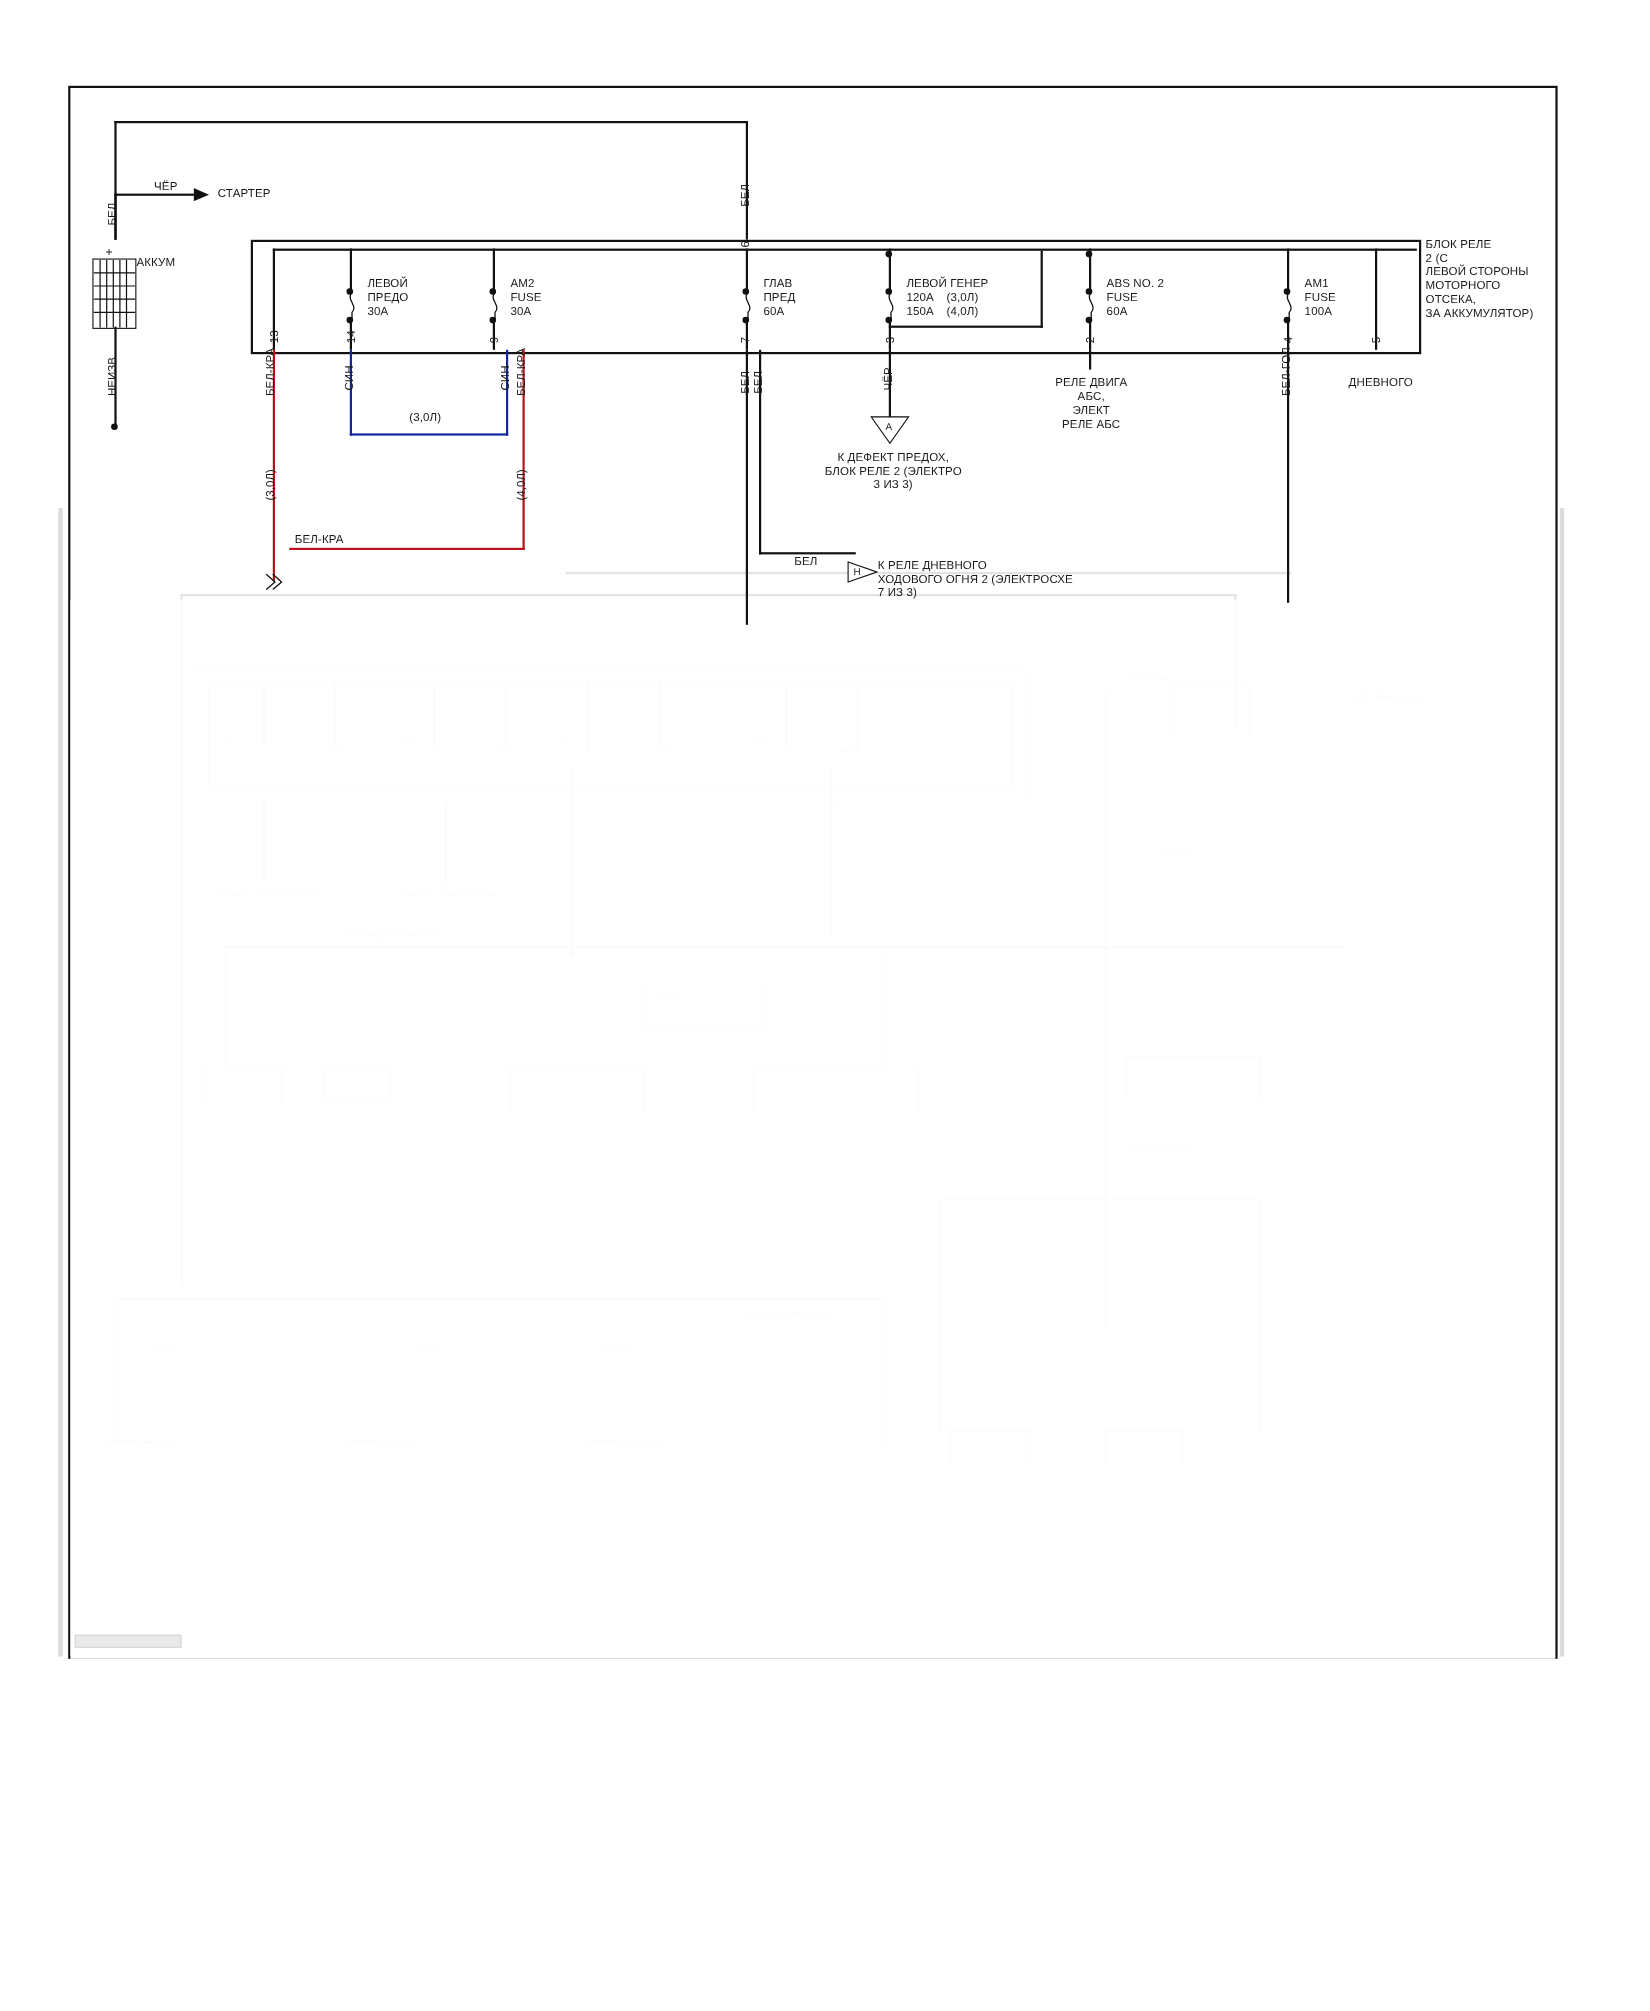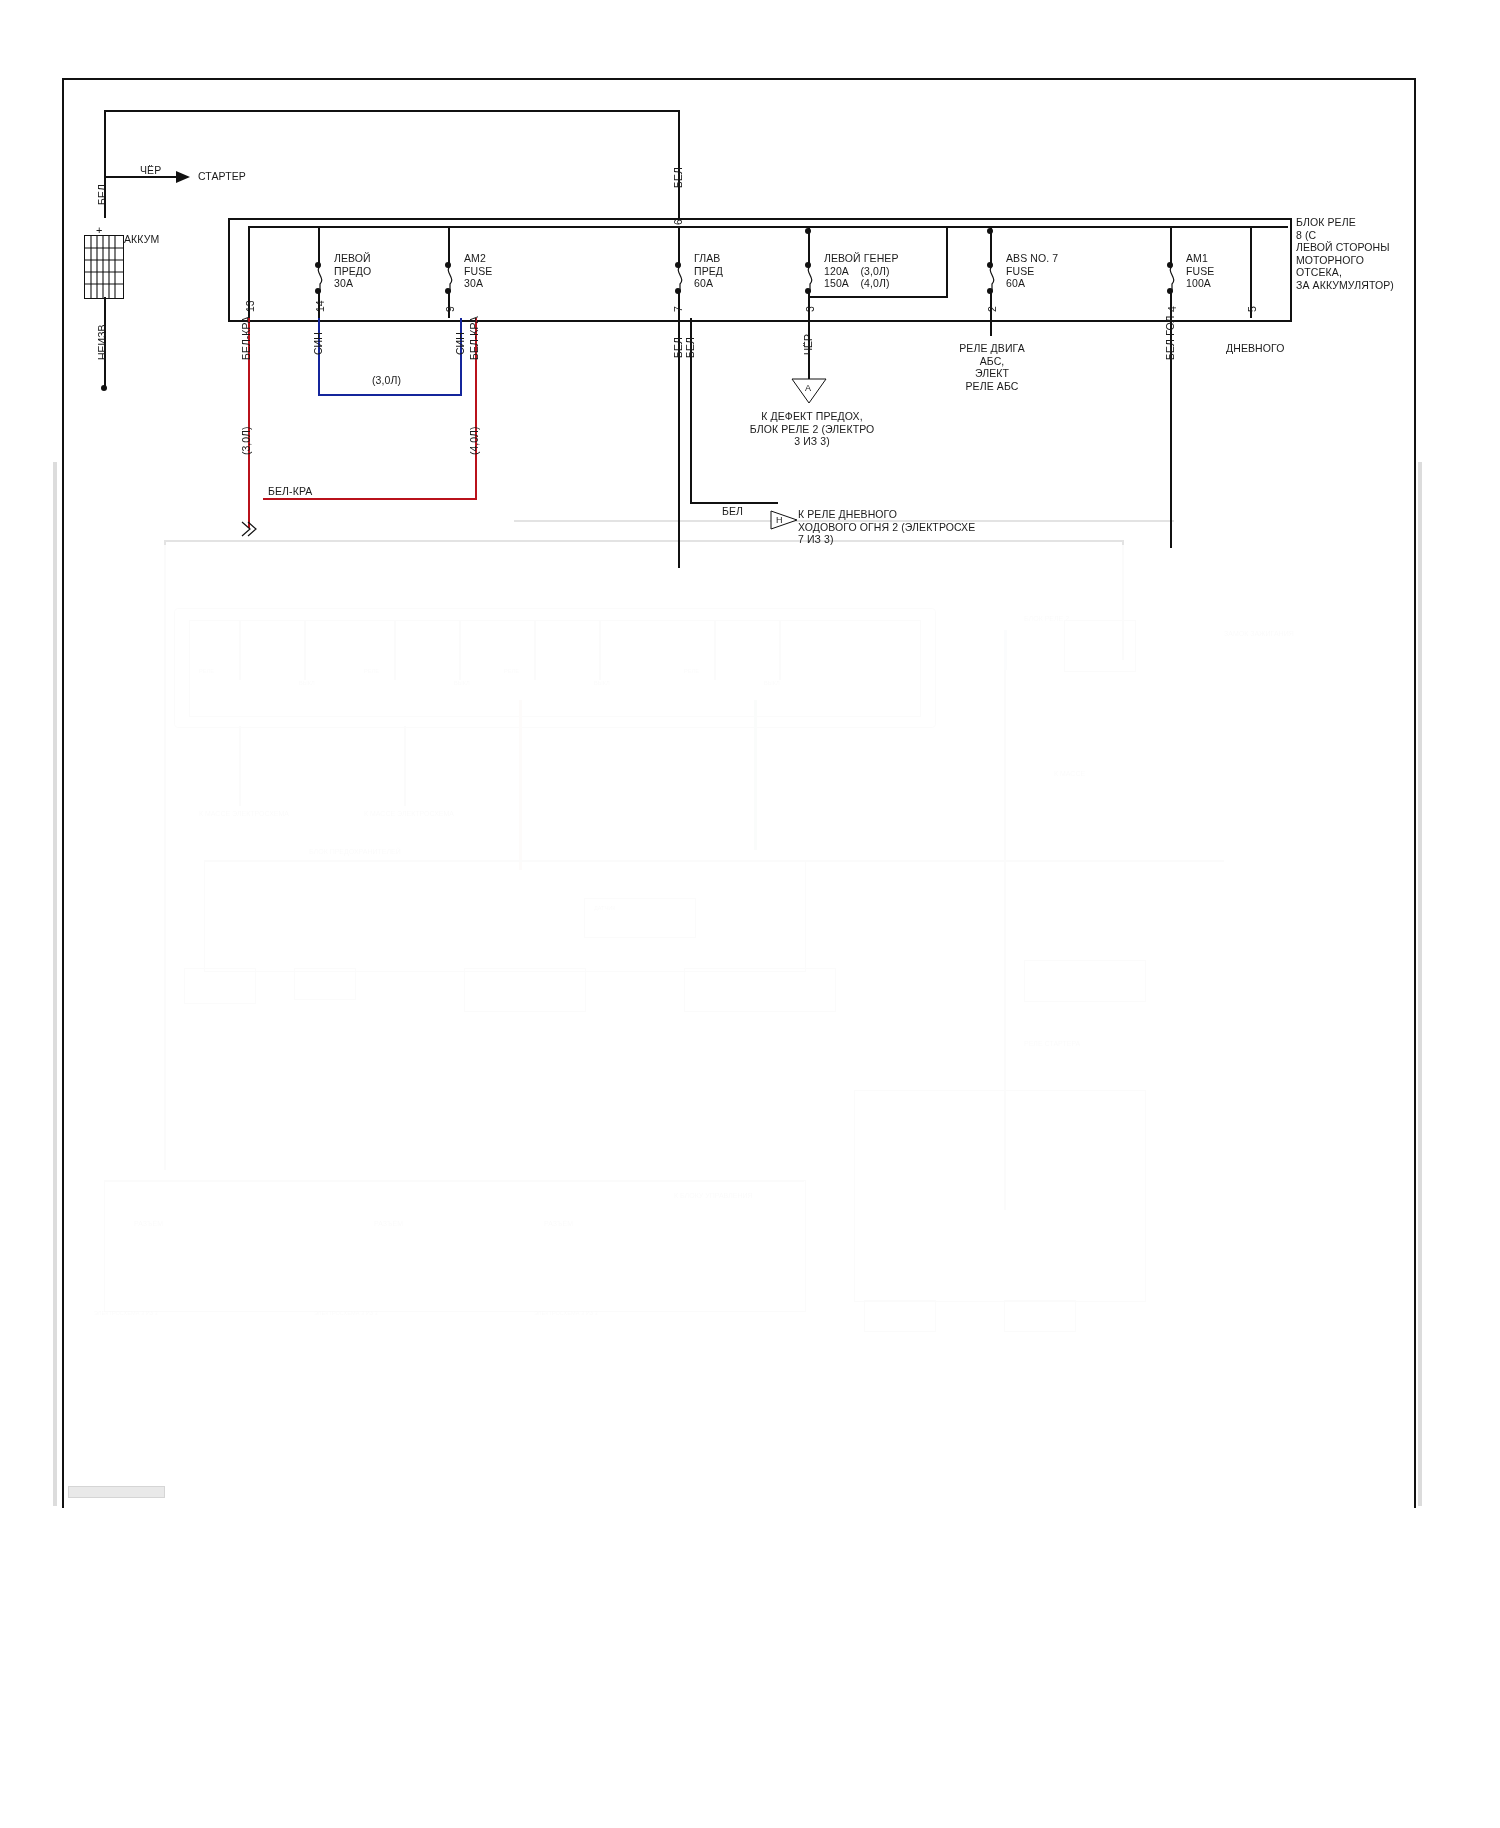--- a/index.html
+++ b/index.html
@@ -221,21 +221,21 @@
   <div class="wire" style="left:990px;top:226px;width:2px;height:40px;"></div>
   <div class="dot" style="left:987px;top:228px;"></div>
   <div class="dot" style="left:987px;top:262px;"></div>
   <div class="fuse" style="left:986px;top:266px;">
     <svg width="12" height="26" viewBox="0 0 12 26">
         <path d="M6 0 C 0 6, 12 12, 6 18 L6 26" stroke="#111" stroke-width="1.2" fill="none"></path>
       </svg>
   </div>
   <div class="dot" style="left:987px;top:288px;"></div>
   <div class="wire" style="left:990px;top:292px;width:2px;height:26px;"></div>
-  <div class="lbl" style="left:1006px;top:252px;">ABS NO. 7
+  <div class="lbl" style="left:1006px;top:252px;">ABS NO. 2
 FUSE
 60A</div>
   <div class="vlbl" style="left:986px;top:312px;">2</div>
 
   <div class="wire" style="left:1170px;top:226px;width:2px;height:40px;"></div>
   <div class="dot" style="left:1167px;top:262px;"></div>
   <div class="fuse" style="left:1166px;top:266px;">
     <svg width="12" height="26" viewBox="0 0 12 26">
         <path d="M6 0 C 0 6, 12 12, 6 18 L6 26" stroke="#111" stroke-width="1.2" fill="none"></path>
       </svg>
@@ -244,21 +244,21 @@
   <div class="wire" style="left:1170px;top:292px;width:2px;height:26px;"></div>
   <div class="lbl" style="left:1186px;top:252px;">AM1
 FUSE
 100A</div>
   <div class="vlbl" style="left:1166px;top:312px;">4</div>
 
   <div class="wire" style="left:1250px;top:226px;width:2px;height:92px;"></div>
   <div class="vlbl" style="left:1246px;top:312px;">5</div>
 
   <div class="lbl" style="left:1296px;top:216px;">БЛОК РЕЛЕ
-8 (С
+2 (С
 ЛЕВОЙ СТОРОНЫ
 МОТОРНОГО
 ОТСЕКА,
 ЗА АККУМУЛЯТОР)</div>
 
   <div class="wire red" style="left:248px;top:318px;width:2px;height:210px;"></div>
   <div class="vlbl" style="left:240px;top:360px;">БЕЛ-КРА</div>
   <div class="vlbl" style="left:240px;top:455px;">(3,0Л)</div>
   <svg class="tri" style="left:240px;top:520px;" width="18" height="18" viewBox="0 0 18 18">
     <path d="M2 2 L10 9 L2 16" stroke="#111" stroke-width="1.2" fill="none"></path>

